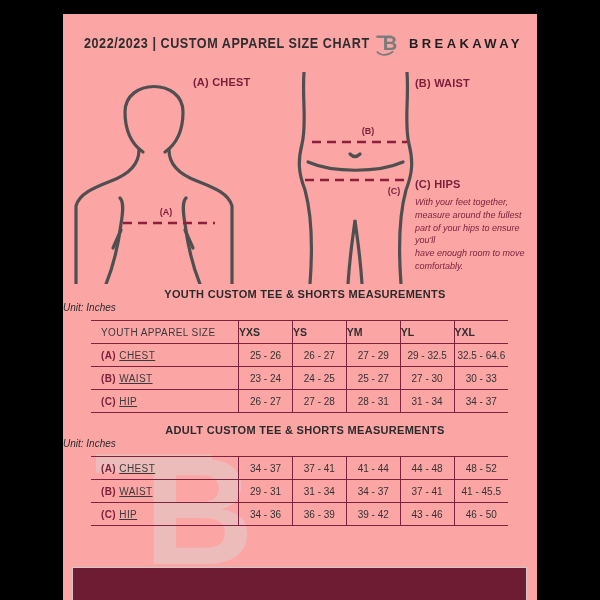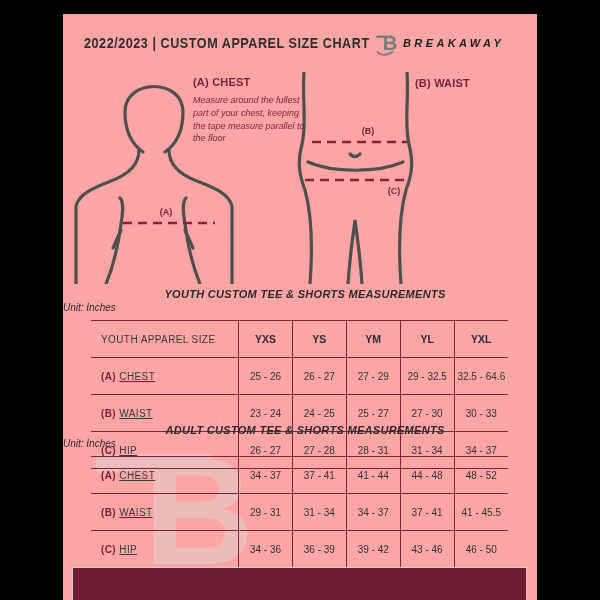--- a/index.html
+++ b/index.html
@@ -5,46 +5,46 @@
   html,body{margin:0;padding:0;}
   body{width:600px;height:600px;background:#000;position:relative;overflow:hidden;
        font-family:"Liberation Sans",sans-serif;}
   .doc{position:absolute;left:63px;top:14px;width:474px;height:600px;background:#fca5a5;}
 
   
   .doc-title{position:absolute;left:21px;top:20px;font-size:14px;font-weight:700;
     color:#2E2E2E;letter-spacing:.6px;transform:scale(.9,1.1);transform-origin:left top;
     white-space:nowrap;}
   .brand{position:absolute;left:312px;top:16px;display:flex;align-items:center;}
-  .brand-name{font-size:11px;font-weight:700;letter-spacing:3.4px;color:#1F1F1F;font-style:italic;}
+  .brand-name{font-size:13px;font-weight:700;letter-spacing:3.4px;color:#1F1F1F;margin-left:6px;}
   .logo-svg{width:28px;height:26px;}
 
   
   .fig{position:absolute;}
   .guide-block{position:absolute;width:116px;z-index:2;}
   .guide-head{font-size:11px;font-weight:700;color:#7A1F38;margin:0 0 6px 0;letter-spacing:.2px;}
   .guide-text{font-size:9px;font-style:italic;color:#7A1F38;line-height:1.42;margin:0;
     white-space:pre-line;font-weight:500;}
   .chest-block{left:130px;top:62px;}
   .waist-block{left:352px;top:63px;}
   .hips-block{left:352px;top:164px;}
 
   
   .tbl-title{position:absolute;left:0;width:484px;text-align:center;font-size:11px;
-    font-weight:700;color:#2B2B2B;letter-spacing:.3px;z-index:2;font-style:italic;}
+    font-weight:700;color:#2B2B2B;letter-spacing:.3px;z-index:2;}
   .tbl-unit{position:absolute;left:0;width:474px;text-align:left;font-size:10px;
     font-style:italic;color:#2B2B2B;z-index:2;}
   .size-table{position:absolute;left:28px;width:417px;border-collapse:collapse;
     table-layout:fixed;z-index:2;}
-  .size-table tr{height:37px;}
+  .size-table tr{height:23px;}
   .size-table td,.size-table th{border-top:1.5px solid #7E2240;border-bottom:1.5px solid #7E2240;
     padding:0;font-weight:400;}
   .size-table .labelcol{width:137px;text-align:left;padding-left:10px;font-size:10px;
     color:#3A3A3A;letter-spacing:.4px;white-space:nowrap;}
-  .size-table th.sizehead{border-left:1.5px solid #7E2240;text-align:center;font-size:10.5px;
+  .size-table th.sizehead{border-left:1.5px solid #7E2240;text-align:left;font-size:10.5px;
     font-weight:700;color:#2E2E2E;}
   .size-table td.val{border-left:1.5px solid #7E2240;text-align:center;font-size:10px;color:#333;margin-left:16px;}
   .rowpfx{color:#7A1F38;font-weight:700;}
   .rowname{color:#3A3A3A;text-decoration:underline;}
 
   .watermark{position:absolute;left:16px;top:402px;width:224px;height:190px;opacity:.45;z-index:1;}
   .footer-bar{position:absolute;left:9px;top:553px;width:455px;height:38px;background:#6E1C33;
     border:1.5px solid #CFC9C7;box-sizing:border-box;z-index:3;}
 
   svg text{font-family:"Liberation Sans",sans-serif;}
@@ -73,41 +73,45 @@
       <path d="M52,158 L44,176"></path>
       <path d="M117,126 C113,130 114,140 116,152 C119,175 124,195 131,212"></path>
       <path d="M116,158 L124,176"></path>
     </g>
     <line x1="54" y1="151" x2="146" y2="151" stroke="#8C1F3A" stroke-width="2.6" stroke-dasharray="9 6"></line>
     <text x="97" y="143" text-anchor="middle" font-size="9" font-weight="bold" fill="#7A1F38">(A)</text>
   </svg>
 
   <div class="guide-block chest-block">
     <p class="guide-head">(A) CHEST</p>
-    <p class="guide-text">Measure around the fullest part of your chest, keeping the tape measure parallel to the floor</p>
   </div>
 
   <svg class="fig" style="left:225px;top:58px;" width="135" height="212" viewBox="0 0 135 212">
     <g stroke="#4F4F4F" stroke-width="3.2" fill="none" stroke-linecap="round">
       <path d="M16,0 C14,28 19,52 14,72 C10,88 10,100 17,118 C23,140 25,172 22,212"></path>
       <path d="M119,0 C121,28 116,52 121,72 C125,88 125,100 118,118 C112,140 110,172 113,212"></path>
       <path d="M62,82 Q67,87 72,82"></path>
       <path d="M20,90 C45,101 90,101 115,90"></path>
       <path d="M60,212 C62,180 66,158 67,148 C68,158 72,180 74,212"></path>
     </g>
     <line x1="24" y1="70" x2="119" y2="70" stroke="#8C1F3A" stroke-width="2.6" stroke-dasharray="9 6"></line>
     <text x="80" y="62" text-anchor="middle" font-size="9" font-weight="bold" fill="#7A1F38">(B)</text>
     <line x1="17" y1="108" x2="120" y2="108" stroke="#8C1F3A" stroke-width="2.6" stroke-dasharray="9 6"></line>
     <text x="106" y="122" text-anchor="middle" font-size="9" font-weight="bold" fill="#7A1F38">(C)</text>
   </svg>
 
   <div class="guide-block waist-block">
     <p class="guide-head">(B) WAIST</p>
   </div>
 
+  <div class="guide-block hips-block">
+    <p class="guide-head">(C) HIPS</p>
+    <p class="guide-text">With your feet together, measure around the fullest part of your hips to ensure you'll
+have enough room to move comfortably.</p>
+  </div>
 
   <svg class="watermark" viewBox="0 0 40 36">
     <path d="M2,9 H24" stroke="#DAD9D7" stroke-width="3.4" fill="none"></path>
     <text x="11" y="28" font-size="29" font-weight="bold" fill="#DAD9D7">B</text>
     <path d="M26,30 C18,37 6,36 3,30" stroke="#DAD9D7" stroke-width="2.6" fill="none"></path>
   </svg>
 
   <div class="tbl-title" style="top:274px;">YOUTH CUSTOM TEE &amp; SHORTS MEASUREMENTS</div>
   <div class="tbl-unit" style="top:288px;">Unit: Inches</div>
   <table class="size-table" style="top:306px;">

